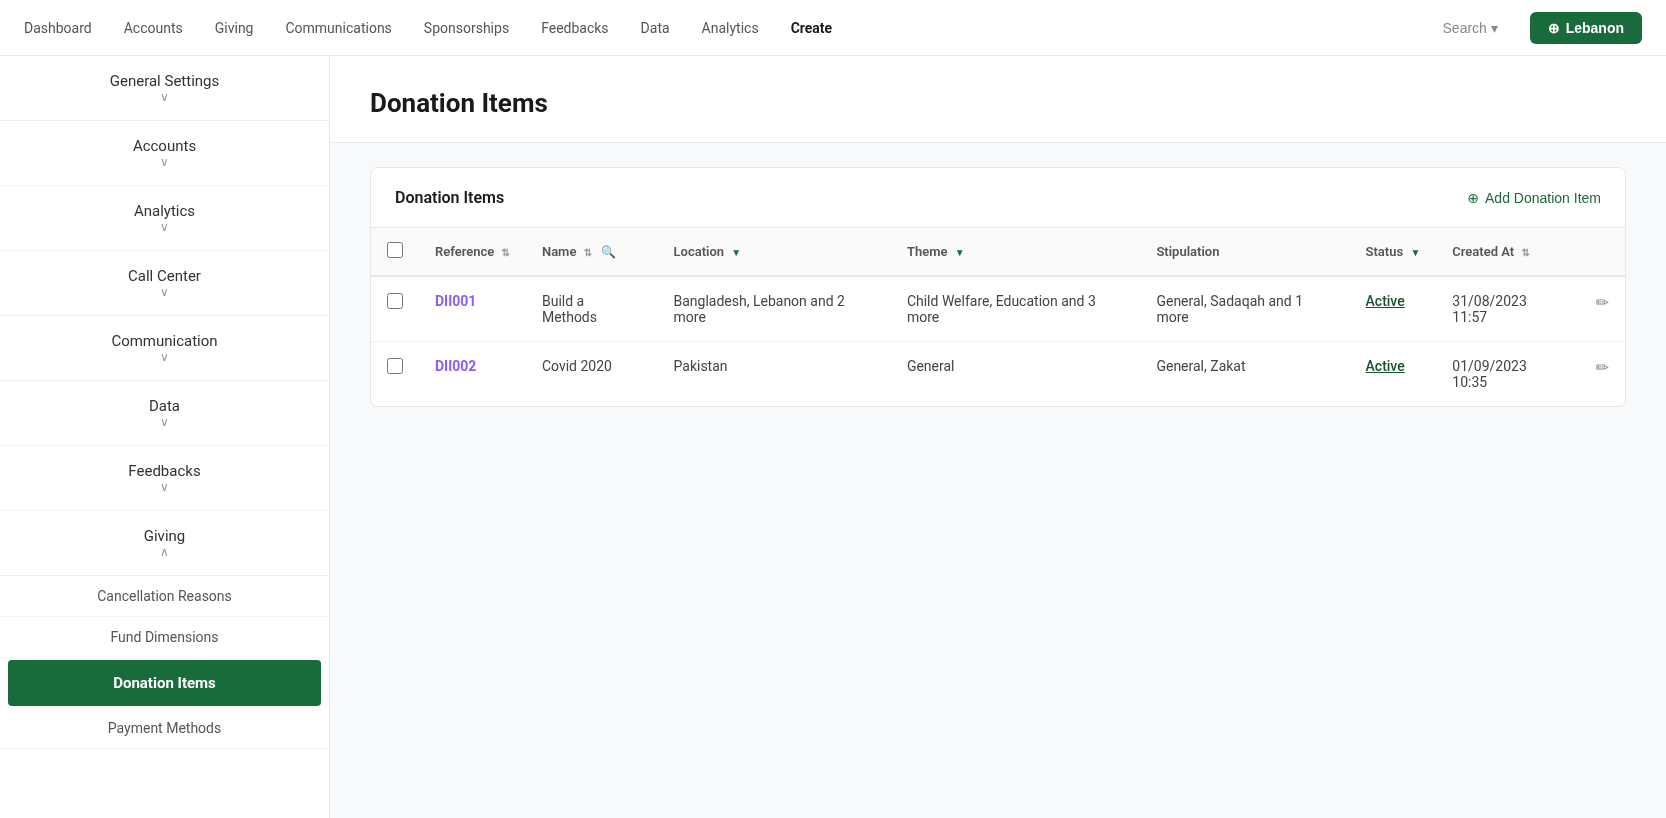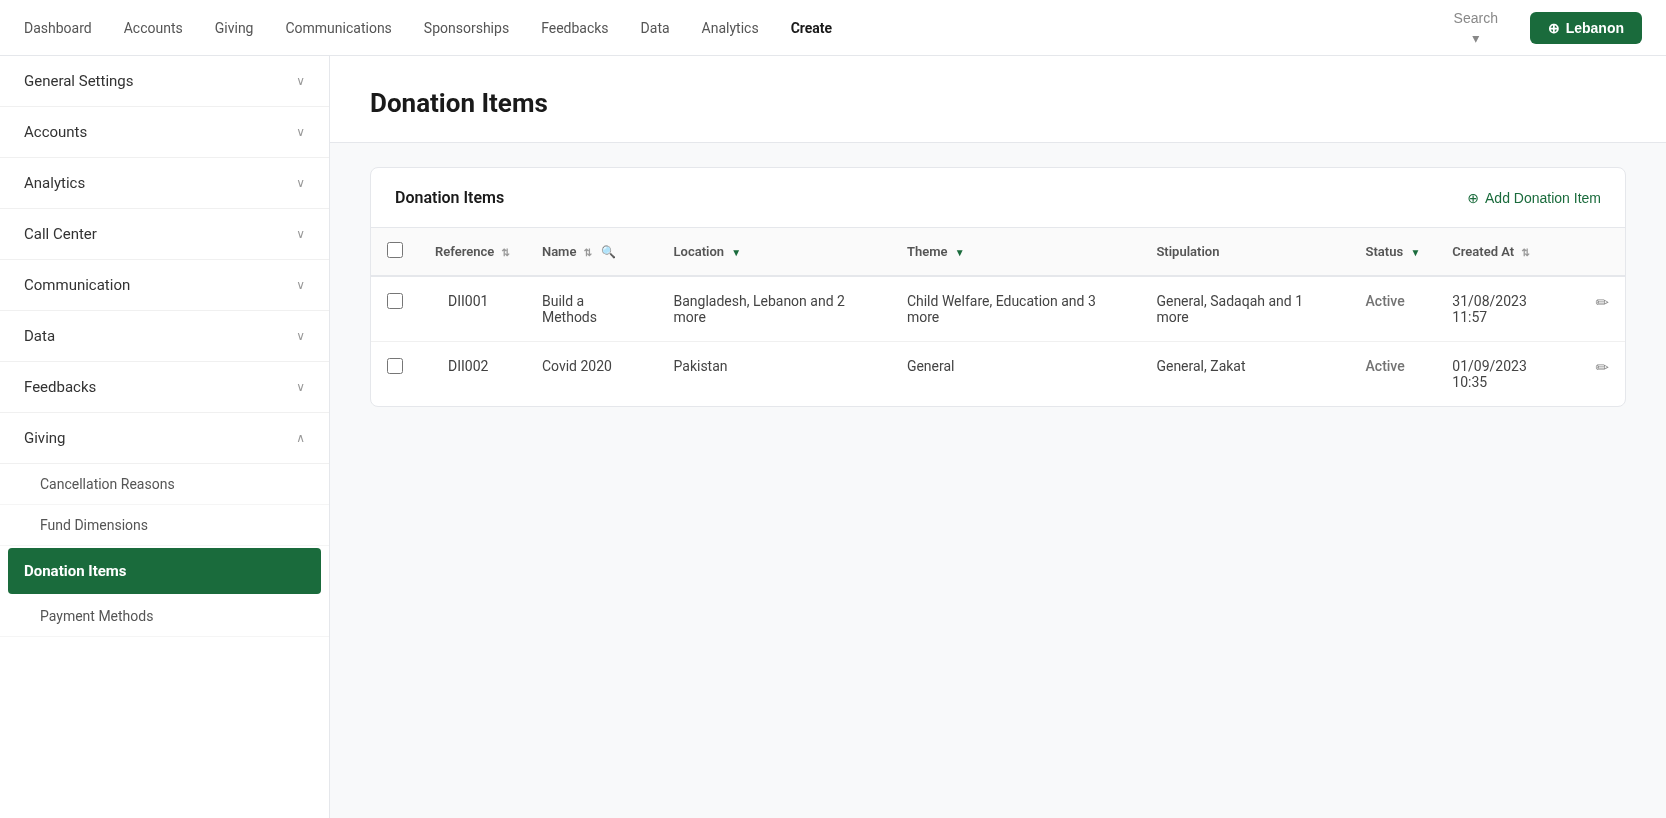--- a/index.html
+++ b/index.html
@@ -11,47 +11,49 @@
       height: 56px; border-bottom: 1px solid #e5e7eb; gap: 32px;
     }
     .top-nav-item {
       color: #555; cursor: pointer; font-size: 14px; white-space: nowrap;
       padding: 4px 0; text-decoration: none;
     }
     .top-nav-item.active { color: #1a1a1a; font-weight: 700; }
     .top-nav-spacer { flex: 1; }
     .search-btn {
       display: flex; align-items: center; gap: 4px; color: #888; cursor: pointer;
-      font-size: 14px; background: none; border: none; flex-direction: column;
+      font-size: 14px; background: none; border: none;
     }
     .create-btn {
       display: flex; align-items: center; gap: 6px;
       background: #1a6b3c; color: #fff; border: none; border-radius: 6px;
       padding: 8px 18px; font-size: 14px; font-weight: 600; cursor: pointer;
       white-space: nowrap;
     }
 
     
     .layout { display: flex; height: calc(100vh - 56px); }
 
     
     .sidebar {
       width: 330px; background: #fff; border-right: 1px solid #e5e7eb;
       overflow-y: auto; flex-shrink: 0;
     }
     .sidebar-item {
       display: flex; align-items: center; justify-content: space-between;
       padding: 16px 24px; cursor: pointer; color: #333; font-size: 15px;
       border-bottom: 1px solid #f0f0f0;
+      flex-direction: column;
     }
     .sidebar-item.active { background: #1a6b3c; color: #fff; font-weight: 700; border-radius: 4px; margin: 2px 8px; padding: 14px 16px; border-bottom: none; }
     .sidebar-item .chevron { font-size: 12px; color: #999; }
     .sidebar-sub-item {
       padding: 12px 40px; cursor: pointer; color: #555; font-size: 14px;
       border-bottom: 1px solid #f5f5f5;
+      text-align: center;
     }
 
     
     .main { flex: 1; overflow-y: auto; background: #f8f9fa; }
 
     
     .page-header {
       background: #fff; padding: 32px 40px 24px; border-bottom: 1px solid #e5e7eb;
     }
     .page-title { font-size: 26px; font-weight: 700; color: #1a1a1a; }
@@ -81,22 +83,22 @@
     th {
       padding: 14px 16px; text-align: left; font-weight: 600; font-size: 13px;
       color: #555; background: #fafafa; white-space: nowrap;
     }
     th .sort-icon { color: #999; font-size: 10px; margin-left: 4px; }
     th .filter-icon { color: #1a6b3c; font-size: 10px; margin-left: 4px; }
     td { padding: 16px 16px; font-size: 14px; color: #444; border-bottom: 1px solid #f0f0f0; vertical-align: top; }
     tr:last-child td { border-bottom: none; }
 
     .checkbox-col { width: 40px; }
-    .ref-link { color: #404040; text-decoration: none; font-weight: 400; margin-left: 13px; }
-    .status-active { color: #737373; font-weight: 500; }
+    .ref-link { color: #8b5cf6; text-decoration: none; font-weight: 700; }
+    .status-active { color: #14532d; font-weight: 500; text-decoration: underline; }
     .edit-icon { color: #888; cursor: pointer; font-size: 16px; }
 
     input[type="checkbox"] { width: 16px; height: 16px; cursor: pointer; accent-color: #1a6b3c; }
 
     .search-icon-th { display: inline-block; color: #888; margin-left: 6px; font-size: 12px; }
   </style>
 </head>
 <body>
 
 <nav class="top-nav">

